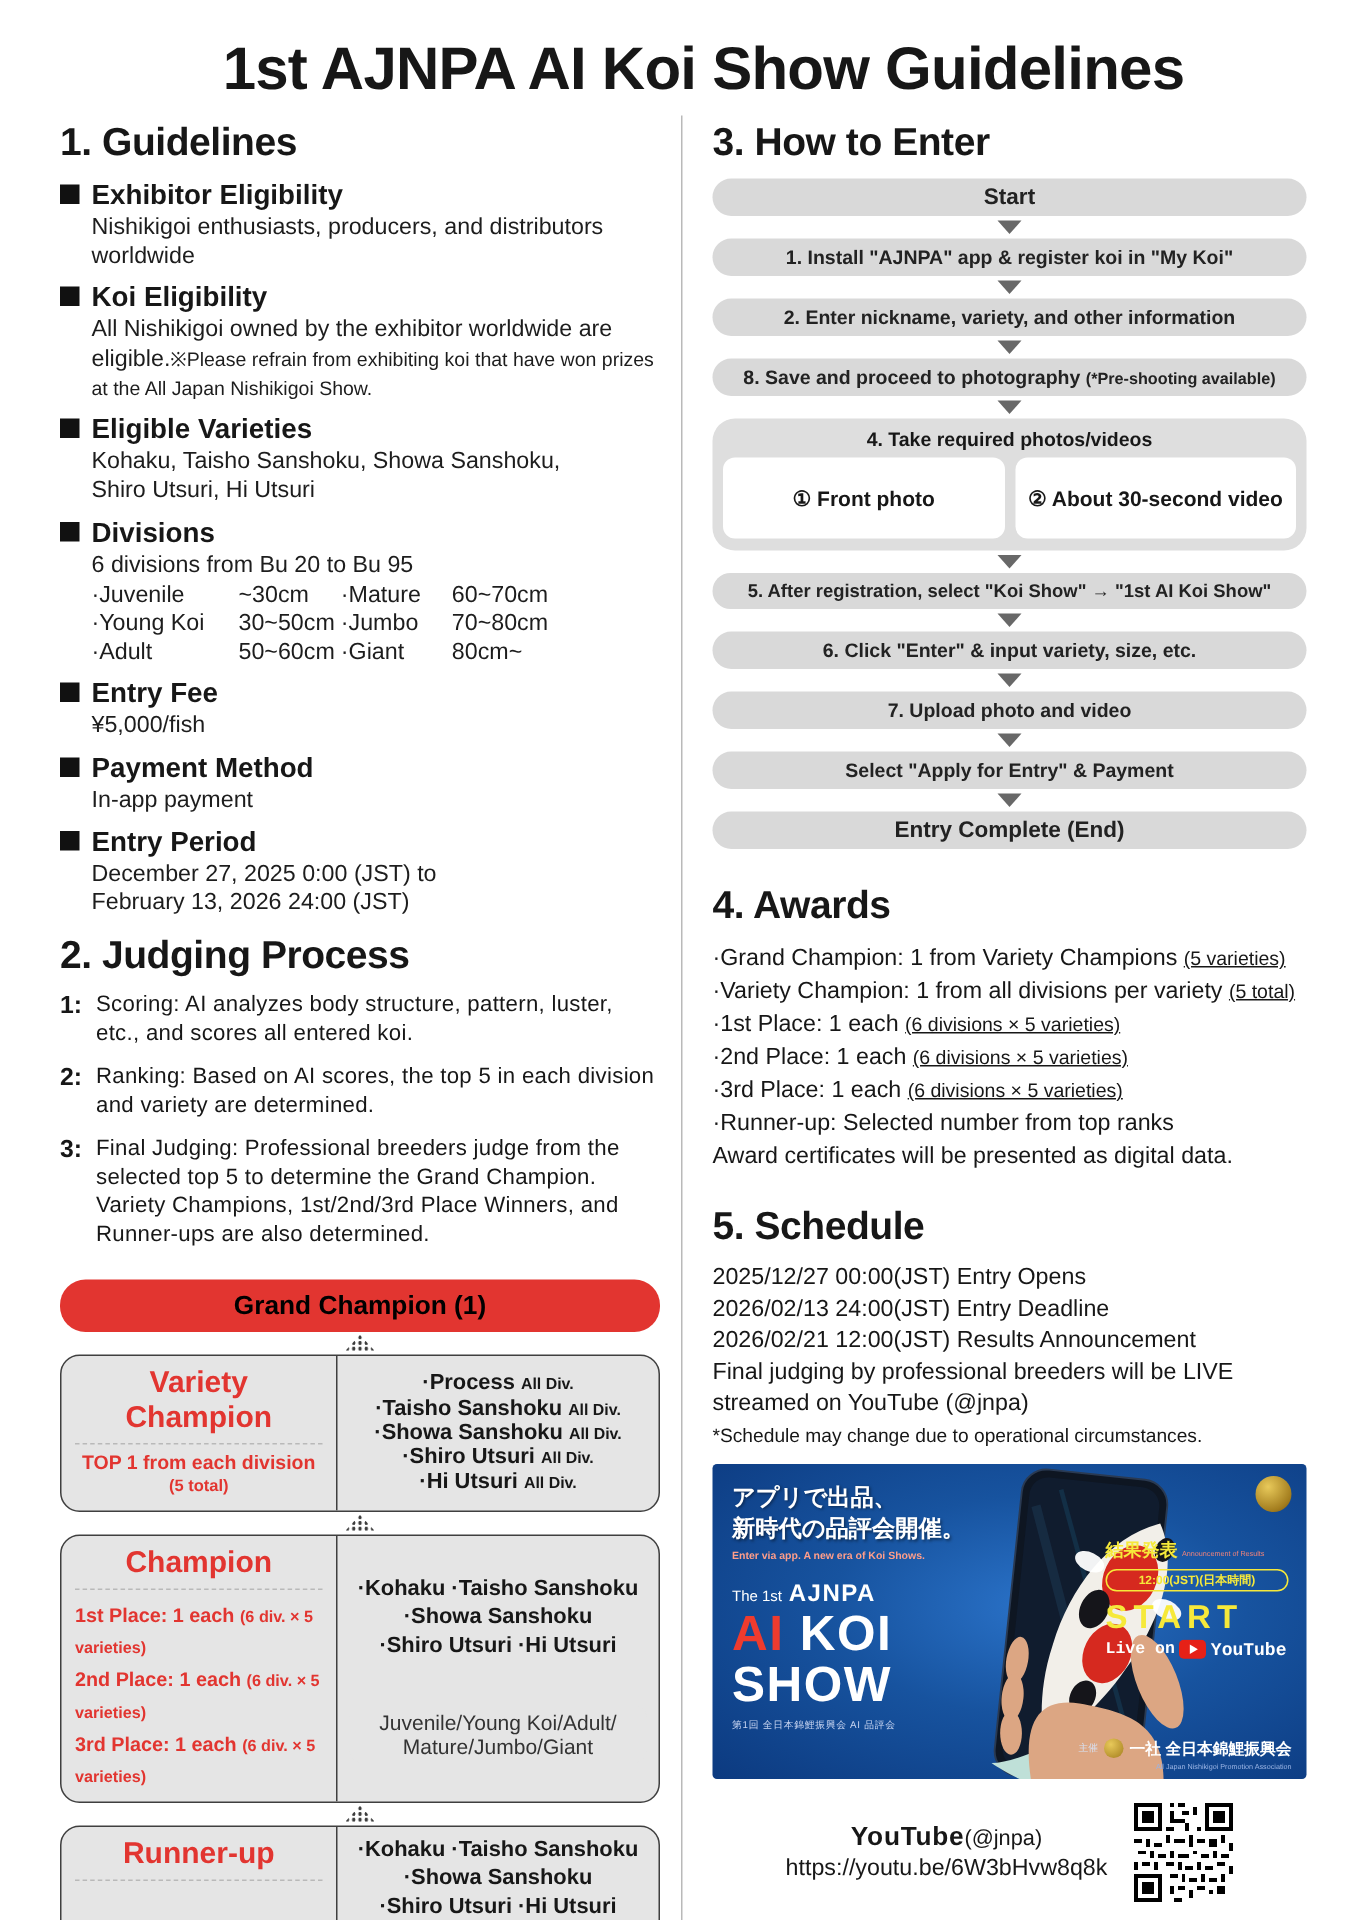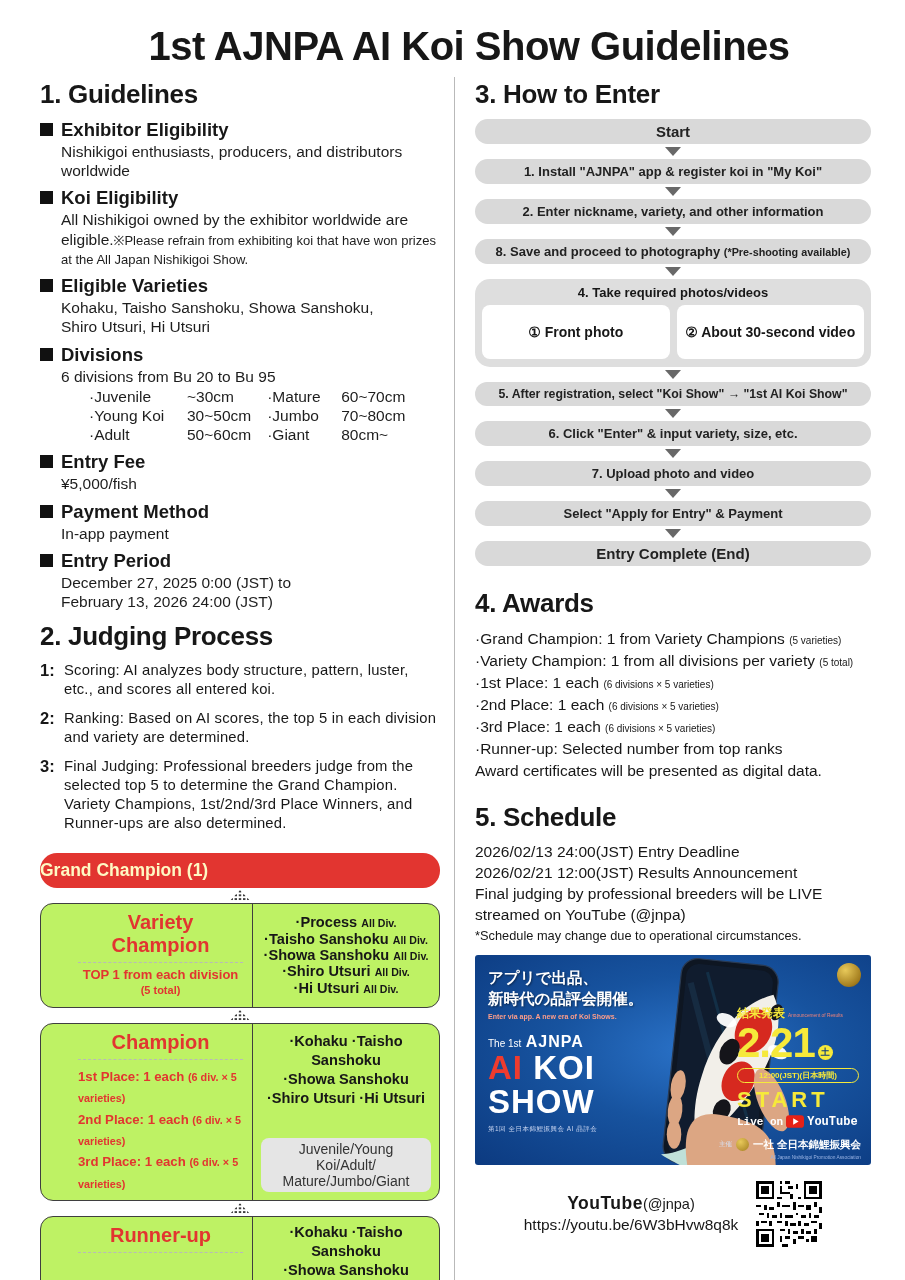--- a/index.html
+++ b/index.html
@@ -18,36 +18,36 @@
   .col-r{flex:1;padding-left:20px;min-width:0;}
   h2.sec{font-size:26px;font-weight:bold;letter-spacing:-0.3px;margin:10px 0 9px;}
   h2.first{margin-top:2px;}
   .pre{white-space:pre-line;}
   
   .sub{margin-bottom:7px;}
   .sub-h{display:flex;align-items:flex-start;font-size:18.5px;font-weight:bold;margin-bottom:1px;}
   .sq{flex:0 0 auto;width:13px;height:13px;background:#111;margin:4px 8px 0 0;}
   .sub-body{margin-left:21px;font-size:15.5px;line-height:1.24;color:#1d1d1d;}
   .inline-note{font-size:13px;}
-  .divgrid{display:flex;gap:16px;margin-top:1px;margin-left:28px;}
+  .divgrid{display:flex;gap:4px;margin-top:1px;}
   .drow{display:flex;}
   .dcol1 .dlabel{width:98px;}
   .dcol2 .dlabel{width:74px;}
   
   .jitem{display:flex;margin-bottom:10px;}
   .jnum{flex:0 0 auto;width:24px;font-weight:bold;font-size:16.5px;}
   .jtext{font-size:14.8px;line-height:1.28;letter-spacing:0.2px;}
-  .gcban{background:var(--red);color:#fef9c3;text-align:left;font-weight:bold;font-size:17.5px;
+  .gcban{background:var(--red);color:#000000;text-align:center;font-weight:bold;font-size:17.5px;
          border-radius:17px;padding:7px 0;margin-top:20px;}
   .conn{display:flex;justify-content:center;padding:2px 0;}
   .conn i{display:block;width:20px;height:11px;
     background-image:radial-gradient(circle,#3c3c3c 1.1px,transparent 1.3px);
     background-size:4.2px 3.8px;background-position:center bottom;
     clip-path:polygon(50% 0,100% 100%,0 100%);}
-  .abox{border:1.6px solid #3f3f3f;border-radius:13px;display:flex;overflow:hidden;background:#bef264;padding-left:28px;}
+  .abox{border:1.6px solid #3f3f3f;border-radius:13px;display:flex;overflow:hidden;background:#e5e5e5;}
   .abox .al{width:184px;flex:0 0 auto;border-right:1.6px solid #3f3f3f;padding:7px 9px 6px;
             display:flex;flex-direction:column;}
   .abox .ar{flex:1;padding:6px 8px;display:flex;flex-direction:column;justify-content:center;text-align:center;}
   .atitle{color:var(--red);font-weight:bold;font-size:20px;text-align:center;}
   .adash{border-top:1.6px dashed #b9b9b9;margin:5px 0 4px;}
   .asub{color:var(--red);font-weight:bold;font-size:13px;text-align:center;margin-top:auto;margin-bottom:4px;}
   .asub .sm{font-size:11px;}
   .aplaces{margin-top:2px;}
   .aplace{color:var(--red);font-weight:bold;font-size:13.2px;line-height:1.62;text-align:left;}
   .aplace .sm{font-size:10.8px;}
@@ -65,21 +65,21 @@
          border-top:9px solid #686868;margin:3px auto;}
   .s4{background:#dedede;border-radius:15px;padding:6px 7px 8px;}
   .s4t{text-align:center;font-weight:bold;font-size:13px;margin-bottom:5px;}
   .s4row{display:flex;gap:7px;}
   .s4c{background:#fff;border-radius:8px;flex:1;padding:5px 4px;display:flex;flex-direction:column;
        justify-content:center;min-height:54px;}
   .s4ct{text-align:center;font-weight:bold;font-size:14px;}
   .s4n{color:var(--red);font-weight:bold;font-size:9.8px;line-height:1.3;text-align:center;margin-top:2px;}
   
   .awline{font-size:15.5px;line-height:1.42;}
-  .awline .sm{font-size:10px;}
+  .awline .sm{font-size:13px;text-decoration:underline;}
   .awfoot{font-size:15.5px;line-height:1.42;}
   .sch{font-size:15.5px;line-height:1.35;}
   .schnote{font-size:12.8px;margin-top:2px;}
   
   .banner{position:relative;margin-top:12px;width:100%;height:210px;border-radius:3px;overflow:hidden;
     background:radial-gradient(ellipse at 55% 45%,#2a72c8 0%,#17539f 45%,#0c3a80 100%);}
   .bg-art{position:absolute;inset:0;z-index:1;}
   .b-left{position:absolute;left:13px;top:12px;z-index:2;}
   .b-head{color:#fff;font-weight:bold;font-size:15.5px;line-height:1.4;text-shadow:1px 1px 2px rgba(0,0,0,.45);}
   .b-sub{color:#ff9e8a;font-size:7px;font-weight:bold;margin-top:3px;}
@@ -337,20 +337,21 @@
       <h2 class="sec" style="margin-top:22px;">4. Awards</h2>
       <div class="awline"><span>·Grand Champion: 1 from Variety Champions</span> <span class="sm">(5 varieties)</span></div>
       <div class="awline"><span>·Variety Champion: 1 from all divisions per variety</span> <span class="sm">(5 total)</span></div>
       <div class="awline"><span>·1st Place: 1 each</span> <span class="sm">(6 divisions × 5 varieties)</span></div>
       <div class="awline"><span>·2nd Place: 1 each</span> <span class="sm">(6 divisions × 5 varieties)</span></div>
       <div class="awline"><span>·3rd Place: 1 each</span> <span class="sm">(6 divisions × 5 varieties)</span></div>
       <div class="awline"><span>·Runner-up: Selected number from top ranks</span> <span class="sm"></span></div>
       <div class="awfoot">Award certificates will be presented as digital data.</div>
 
       <h2 class="sec" style="margin-top:20px;">5. Schedule</h2>
+      <div class="sch">2025/12/27 00:00(JST) Entry Opens</div>
       <div class="sch">2026/02/13 24:00(JST) Entry Deadline</div>
       <div class="sch">2026/02/21 12:00(JST) Results Announcement</div>
       <div class="sch pre">Final judging by professional breeders will be LIVE
 streamed on YouTube (@jnpa)</div>
       <div class="schnote">*Schedule may change due to operational circumstances.</div>
 
       <div class="banner">
         <svg class="bg-art" viewBox="0 0 382 210" aria-hidden="true">
           <g transform="rotate(6 234 105)">
             <rect x="190" y="6" width="94" height="198" rx="16" fill="#0e1622" stroke="#2a3a52" stroke-width="1.2"></rect>
@@ -383,24 +384,20 @@
 新時代の品評会開催。</div>
           <div class="b-sub">Enter via app. A new era of Koi Shows.</div>
           <div class="b-logo"><span class="b-logo-pre">The 1st</span> <span class="b-logo-name">AJNPA</span></div>
           <div class="b-t1"><span class="red">AI</span> <span>KOI</span></div>
           <div class="b-t2">SHOW</div>
           <div class="b-tag">第1回 全日本錦鯉振興会 AI 品評会</div>
         </div>
 
         <div class="b-right">
           <div class="b-res"><span class="jp">結果発表</span><span class="en">Announcement of Results</span></div>
-          <div class="b-date">
-              <span>2.21</span>
-              <span class="b-day">土</span>
-            </div>
           <div class="b-time">12:00(JST)(日本時間)</div>
           <div class="b-start">START</div>
           <div class="b-live">
             <span>Live on</span>
             <svg width="18" height="13" viewBox="0 0 20 14">
                 <rect width="20" height="14" rx="3.5" fill="#e62117"></rect>
                 <polygon points="8,3.5 14,7 8,10.5" fill="#fff"></polygon>
               </svg>
             <span class="yt">YouTube</span>
           </div>

